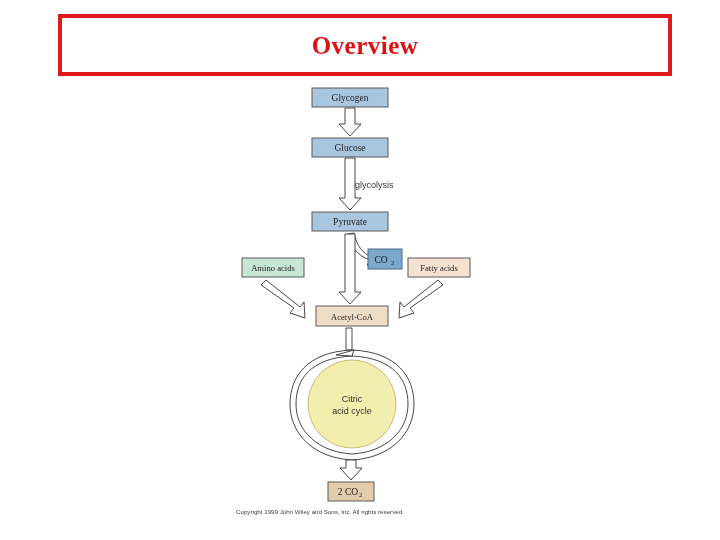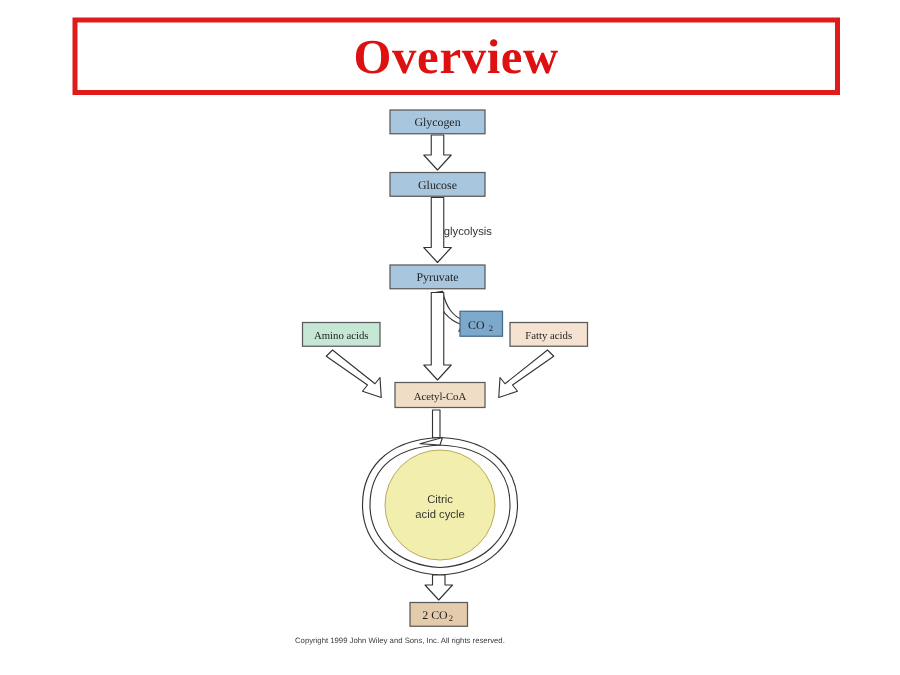--- a/index.html
+++ b/index.html
@@ -16,21 +16,21 @@
     left:58px; top:14px;
     width:614px; height:62px;
     border:4px solid var(--accent,#e01b1b);
     box-sizing:border-box;
     background:#ffffff;
     display:flex;align-items:center;justify-content:center;
   }
   #title-text{
     font-family:"Liberation Serif", serif;
     font-weight:bold;
-    font-size:39px;
+    font-size:25px;
     color:#dd1111;
     letter-spacing:0.5px;
     line-height:1;
   }
   
   #figure{
     position:absolute;
     left:228px; top:84px;
     width:264px; height:444px;
   }

